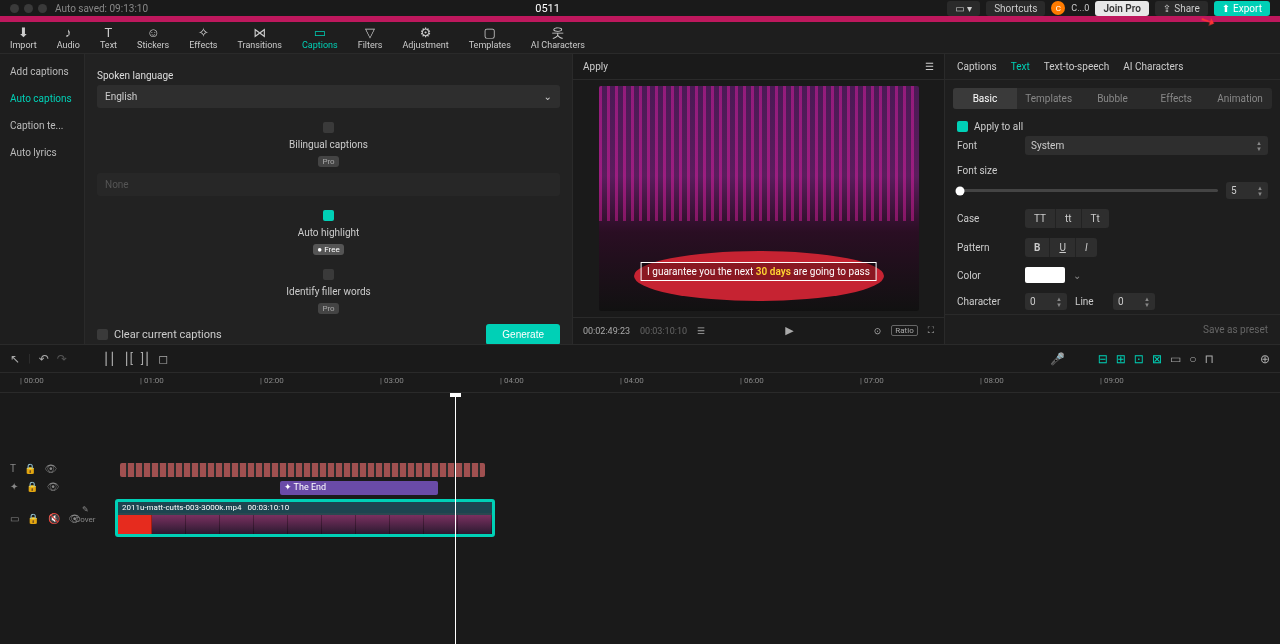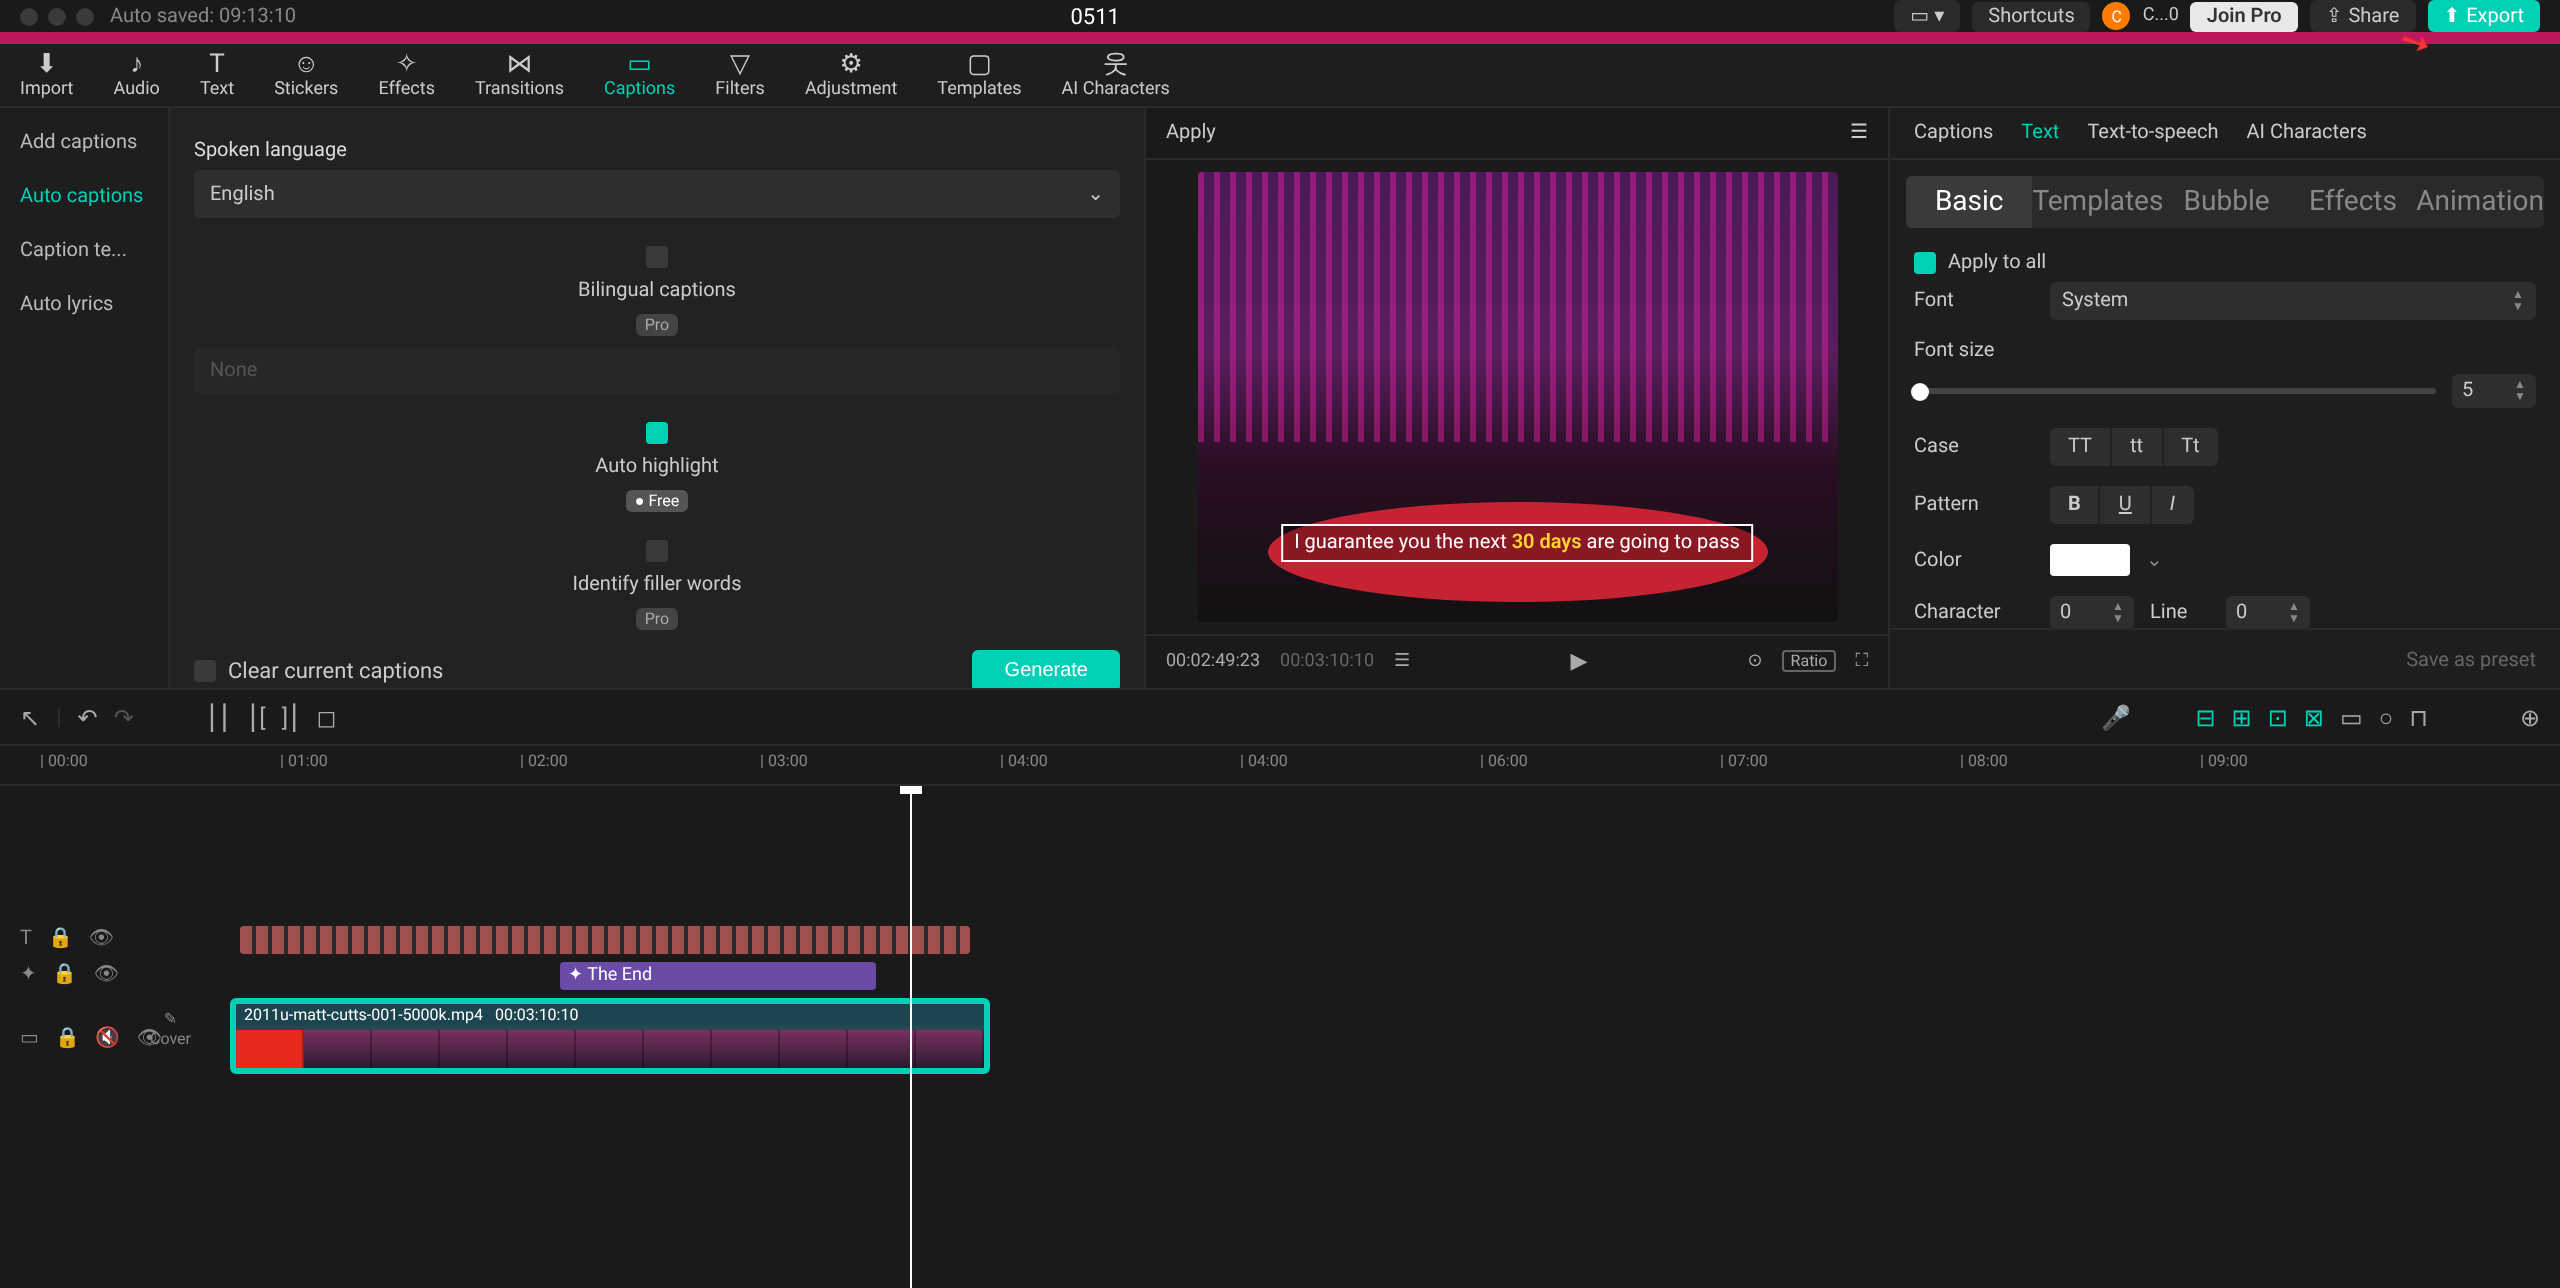--- a/index.html
+++ b/index.html
@@ -58,21 +58,21 @@
 .pc-left,.pc-right{display:flex;align-items:center;gap:10px;color:#aaa;font-size:9px;}
 .pc-icon{cursor:pointer;color:#aaa;}
 .ratio-box{border:1px solid #666;font-size:8px;padding:0 3px;border-radius:2px;}
 
 
 .props { width:335px; background:#1e1e1e; display:flex; flex-direction:column;}
 .prop-tabs { height:26px; display:flex; align-items:center; gap:14px; padding:0 12px; border-bottom:1px solid #2a2a2a; font-size:10px;}
 .prop-tab{color:#ccc;cursor:pointer;}
 .prop-tab.active{color:#00d0b6;}
 .sub-tabs { display:flex; background:#2a2a2a; margin:8px; border-radius:3px; overflow:hidden;}
-.sub-tab { flex:1; padding:5px 0; text-align:center; font-size:14px; cursor:pointer; color:#888;}
+.sub-tab { flex:1; padding:5px 0; text-align:center; font-size:10px; cursor:pointer; color:#888;}
 .sub-tab.active{background:#3a3a3a;color:#fff;}
 .prop-body { padding:0 12px; display:flex; flex-direction:column; gap:10px; overflow-y:auto; flex:1;}
 .prop-row { display:flex; align-items:center; gap:8px; font-size:10px; color:#ccc;}
 .prop-row label{width:60px;flex-shrink:0;}
 .prop-sel{background:#2e2e2e;border:none;color:#ccc;padding:4px 6px;border-radius:3px;font-size:10px;flex:1;display:flex;justify-content:space-between;align-items:center;}
 .slider{flex:1;height:3px;background:#444;border-radius:2px;position:relative;}
 .slider-thumb{position:absolute;left:1%;top:50%;transform:translate(-50%,-50%);width:9px;height:9px;background:#fff;border-radius:50%;}
 .num-box{width:42px;background:#2e2e2e;padding:3px 5px;border-radius:3px;font-size:10px;display:flex;justify-content:space-between;align-items:center;}
 .btn-group{display:flex;background:#2e2e2e;border-radius:3px;overflow:hidden;}
 .bg-btn{padding:4px 9px;cursor:pointer;color:#ccc;font-size:10px;border-right:1px solid #222;}
@@ -378,21 +378,21 @@
       <div class="caption-track"></div>
       <div class="track-controls" style="top:88px;">✦ <span>🔒</span> <span>👁</span></div>
       <div class="purple-track">✦ The End</div>
       <div class="track-controls" style="top:120px;">▭ <span>🔒</span> <span>🔇</span> <span>👁</span></div>
       <div class="cover-label">
           <span>✎</span>
           <span>Cover</span>
         </div>
       <div class="video-track">
         <div class="video-label">
-            <span>2011u-matt-cutts-001-5000k.mp4</span>
+            <span>2011u-matt-cutts-003-3000k.mp4</span>
             <span>00:03:10:10</span>
           </div>
         <div class="thumbs">
             <div class="thumb"></div>
             <div class="thumb"></div>
             <div class="thumb"></div>
             <div class="thumb"></div>
             <div class="thumb"></div>
             <div class="thumb"></div>
             <div class="thumb"></div>

